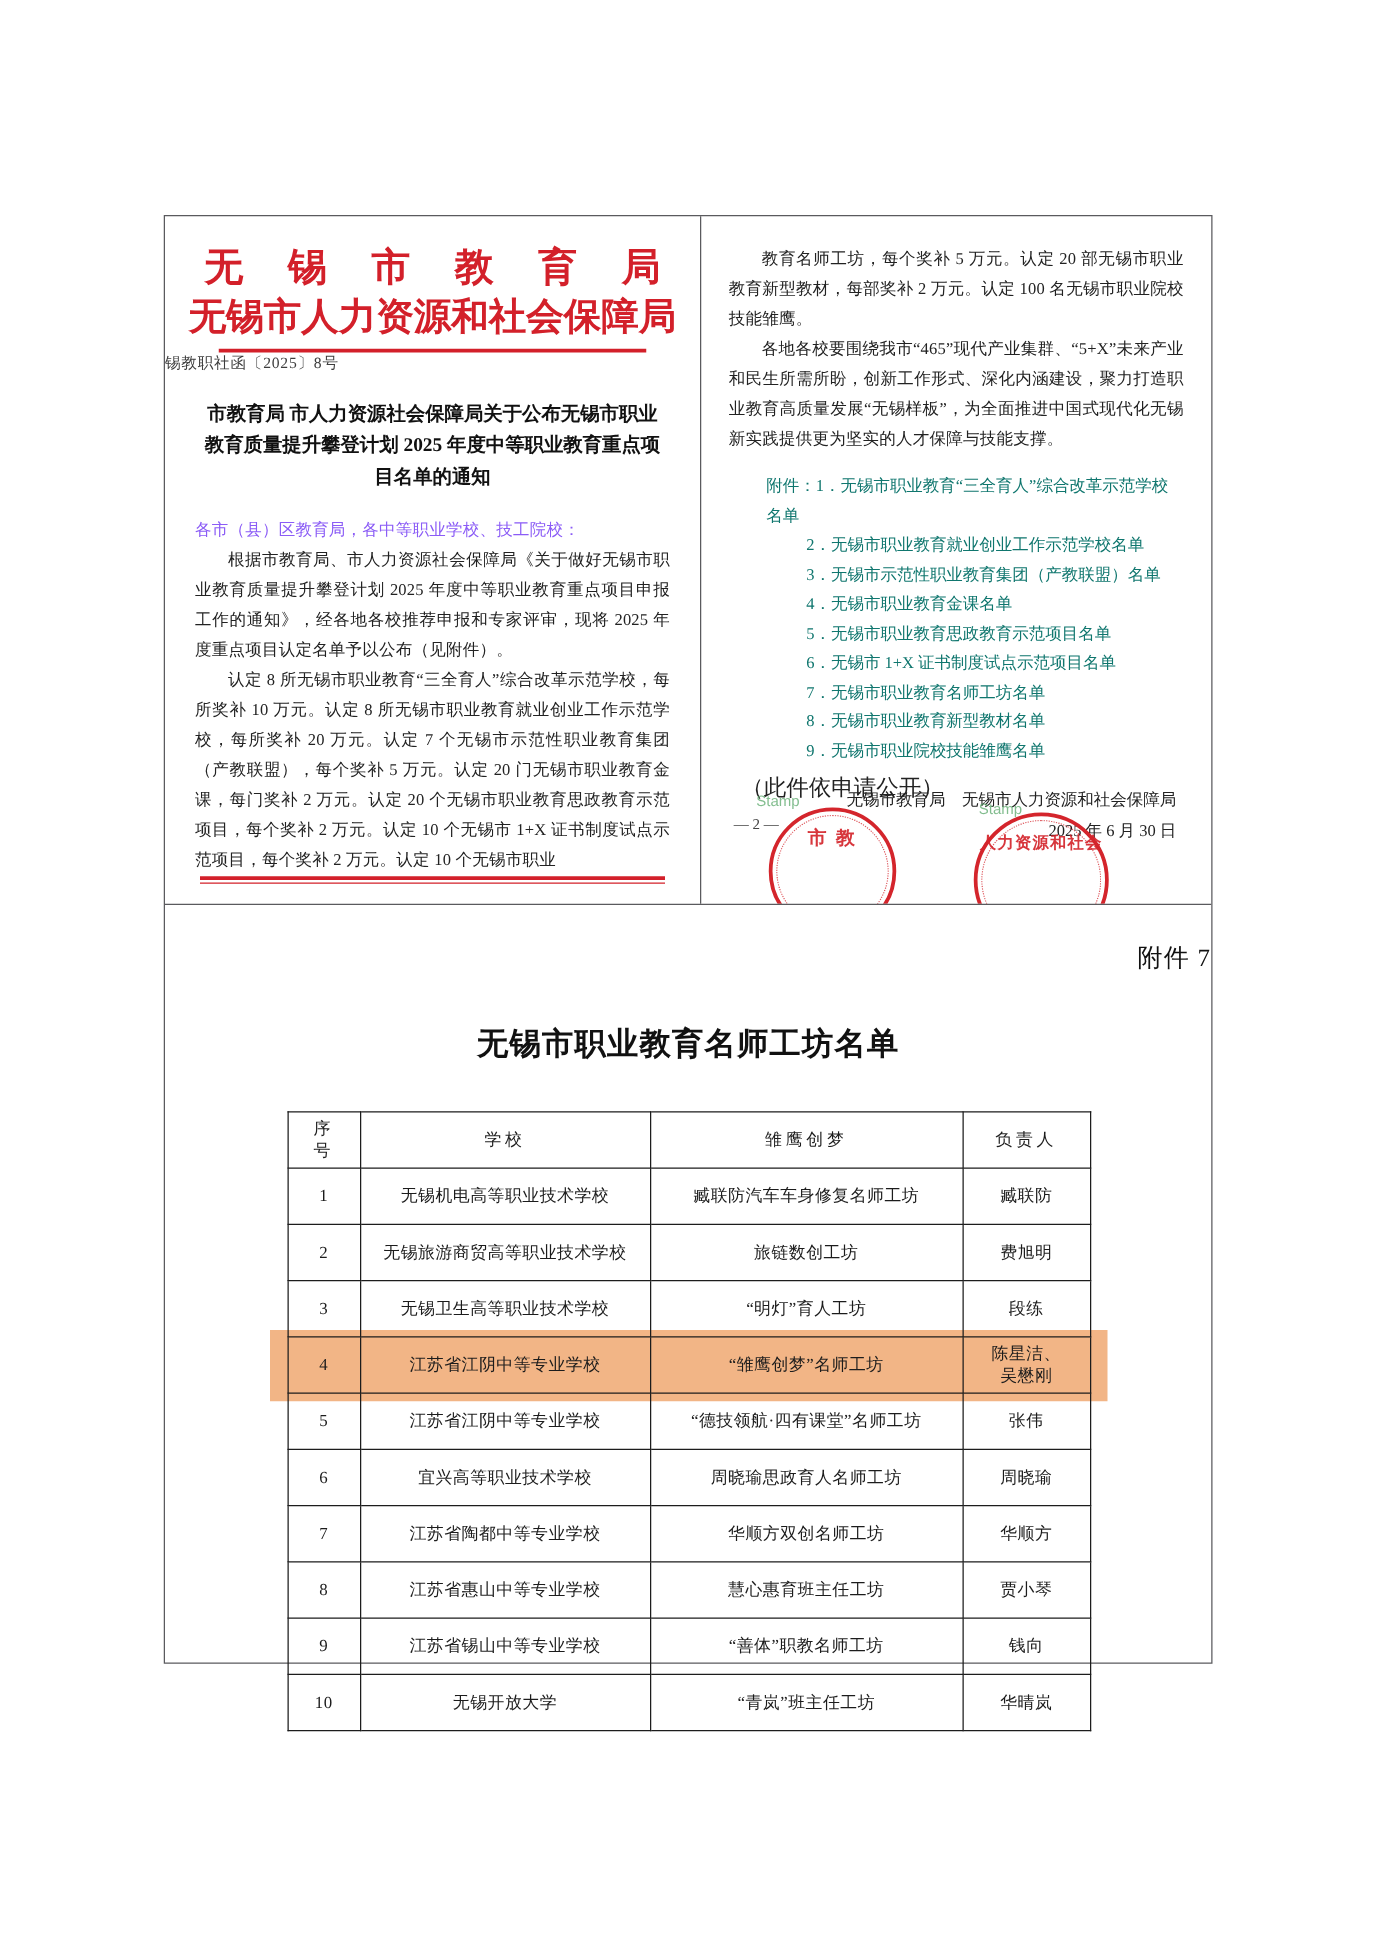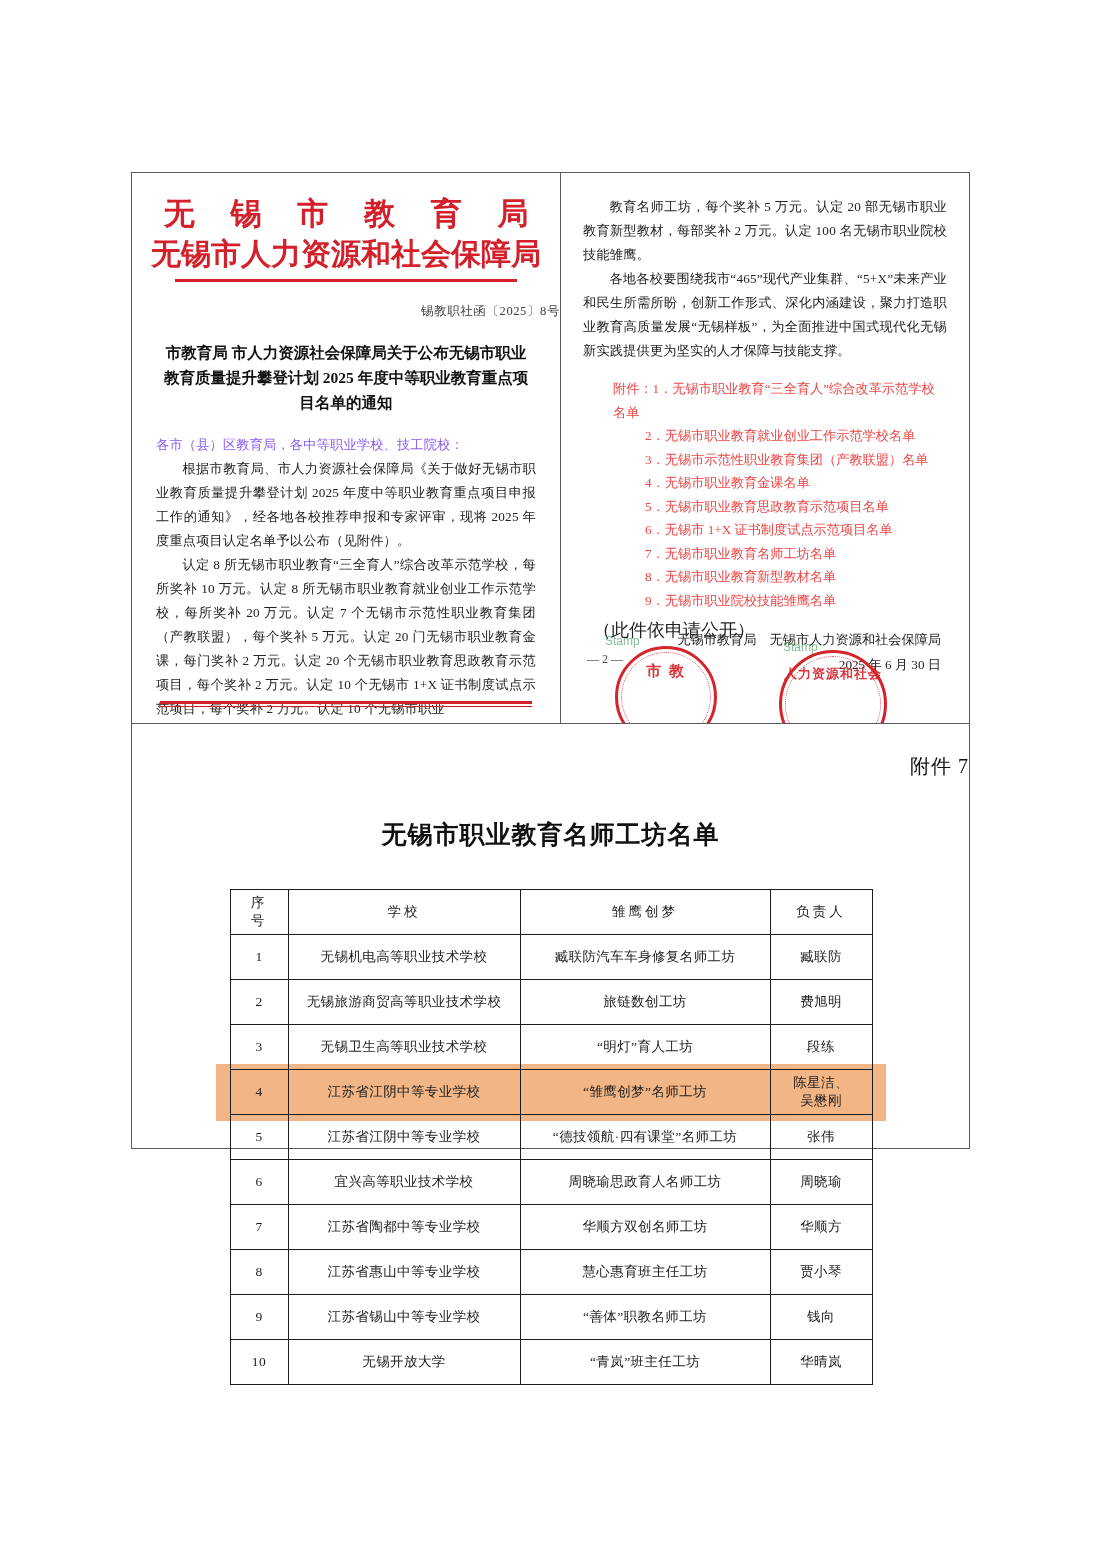--- a/index.html
+++ b/index.html
@@ -11,21 +11,21 @@
     font-family: "Liberation Serif", "DejaVu Serif", serif;
     color: #1a1a1a;
     position: relative;
     overflow: hidden;
   }
 
   
   #doc-frame {
     position: absolute;
     left: 131px; top: 172px;
-    width: 839px; height: 977px;
+    width: 839px; height: 1159px;
     border: 1.6px solid #5a5a5e;
     box-sizing: border-box;
     background: #ffffff;
   }
 
   
   #twoup {
     position: absolute;
     left: 0; top: 0;
     width: 100%; height: 550px;
@@ -72,24 +72,23 @@
     margin-top: 2px;
   }
   .masthead-rule {
     margin: 7px auto 0 auto;
     width: 342px;
     height: 3px;
     background: #d3202a;
   }
 
   .docnum {
-    text-align: right;
+    text-align: left;
     font-size: 12.5px;
     color: #3d3d3d;
-    margin-top: 21px;
     letter-spacing: 0.6px;
   }
 
   .doc-title {
     text-align: center;
     font-weight: bold;
     font-size: 15.5px;
     line-height: 1.62;
     margin: 20px 30px 0 30px;
     color: #111;
@@ -121,21 +120,21 @@
   .footer-rule .r1 { height: 2.2px; background: #d3202a; }
   .footer-rule .r2 { height: 1.3px; background: #d3202a; margin-top: 2.2px; }
 
   
   #scan-right .body-para { margin: 0 22px; }
 
   .attach-list {
     font-size: 13.2px;
     line-height: 1.78;
     margin: 14px 22px 0 22px;
-    color: #ef4444;
+    color: #0f766e;
   }
   .attach-list .al-head { padding-left: 30px; }
   .attach-list .al-item { padding-left: 62px; }
 
   .signature-block {
     position: relative;
     margin: 16px 22px 0 22px;
     text-align: right;
     font-size: 13.2px;
     line-height: 1.85;

